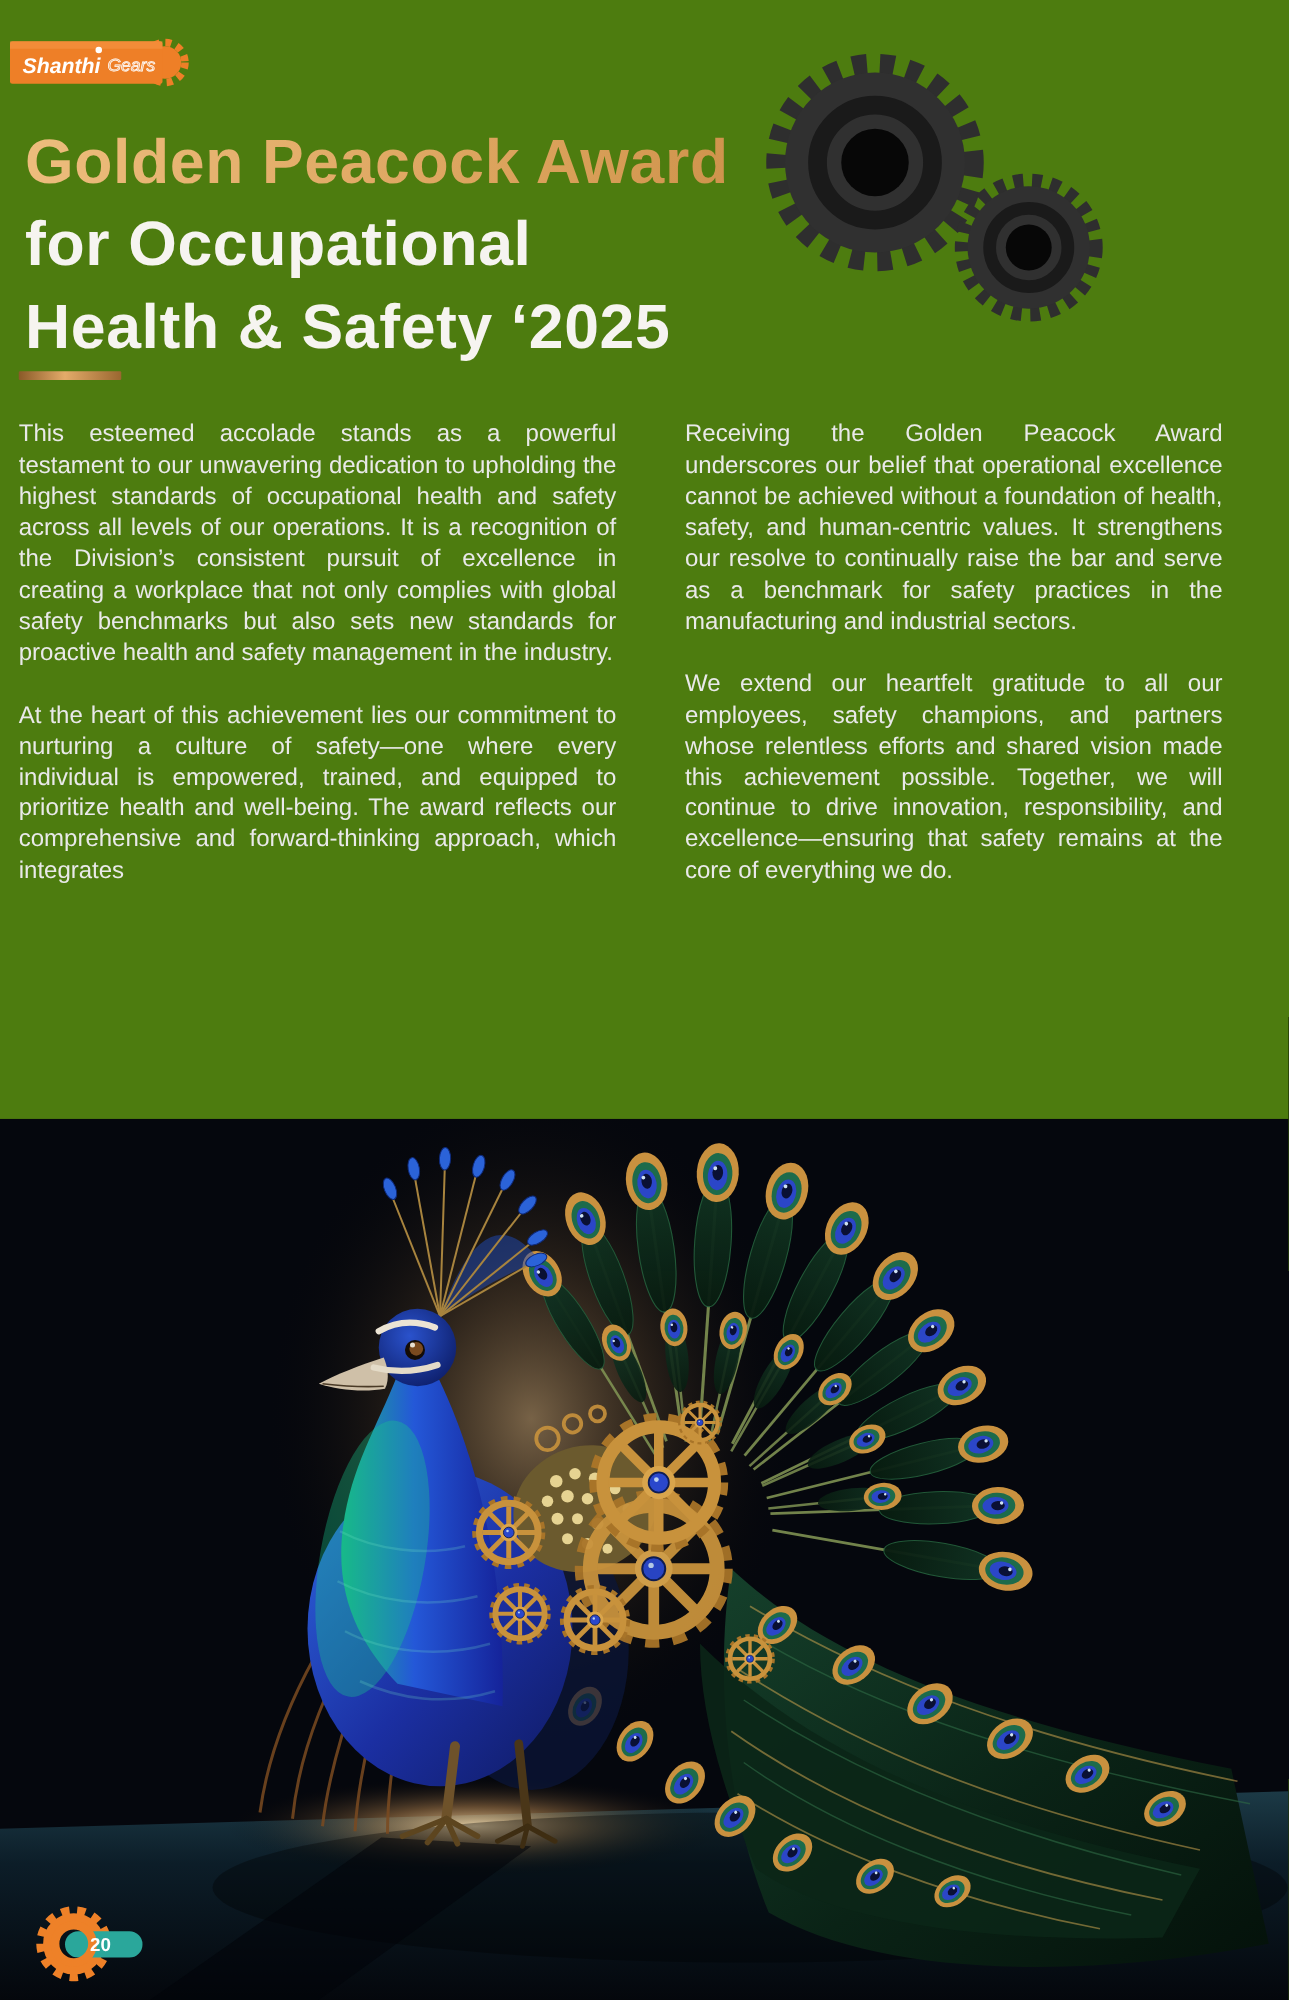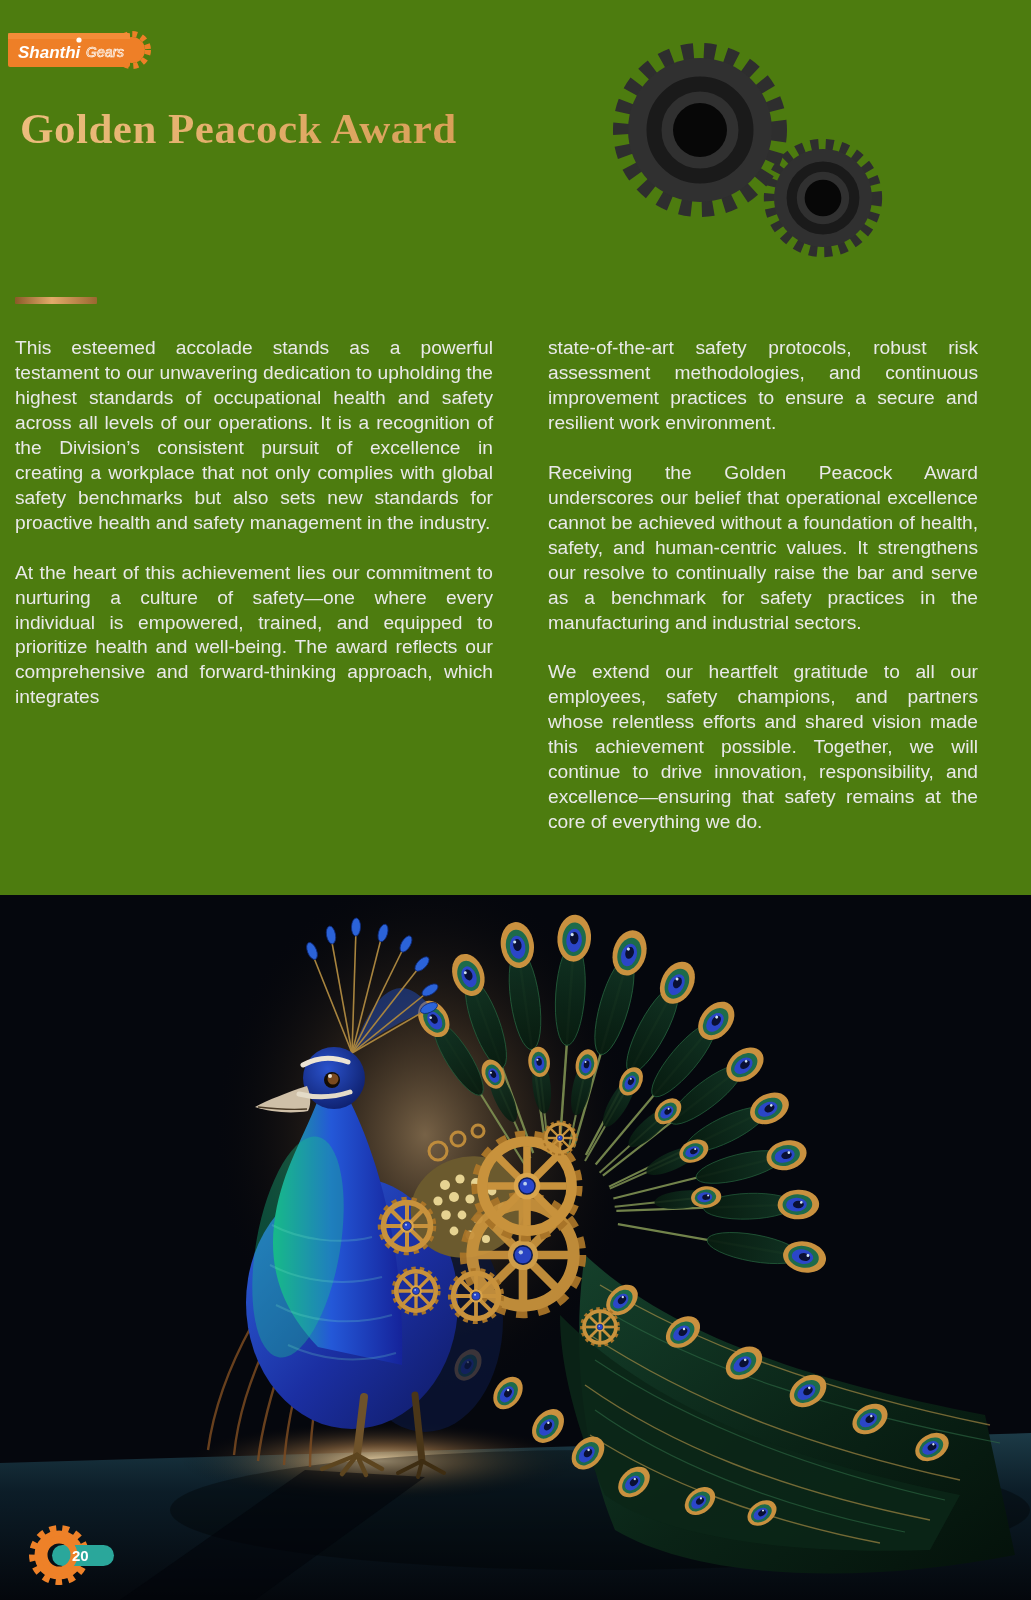--- a/index.html
+++ b/index.html
@@ -10,22 +10,22 @@
     overflow:hidden;
     font-family:"Liberation Sans",sans-serif;
   }
   
   .logo{position:absolute;left:8px;top:28px;width:162px;height:48px;}
   
   .header-gears{position:absolute;left:595px;top:30px;width:320px;height:250px;}
   
   .title{
     position:absolute;left:20px;top:96px;width:980px;
-    font-family:Liberation Serif, serif;
-    font-weight:700;font-size:43px;line-height:66px;letter-spacing:0.5px;
+    font-family:Liberation Sans, sans-serif;
+    font-weight:700;font-size:50px;line-height:66px;letter-spacing:0.5px;
     margin:0;
   }
   .title .line{display:block;white-space:nowrap;}
   .title .white{color:#f6f4f0;}
   .gold{color:#d49a55;}
   @supports (-webkit-background-clip: text){
     .gold{
       background:linear-gradient(100deg,#edbd7d 0%,#d99f58 45%,#b97a33 85%,#a86a28 100%);
       -webkit-background-clip:text;background-clip:text;
       -webkit-text-fill-color:transparent;color:transparent;
@@ -74,30 +74,31 @@
         <circle r="46" fill="none" stroke="#1a1a1a" stroke-width="15"></circle>
         <circle r="27" fill="#070707"></circle>
       </g>
     </defs>
     <use href="#gearDark" transform="translate(105,100)"></use>
     <use href="#gearDark" transform="translate(228,168) scale(0.68)"></use>
   </svg>
 
   <h1 class="title">
     <span class="line gold">Golden Peacock Award</span>
+    <span class="line white">for Occupational</span>
+    <span class="line white">Health &amp; Safety ‘2025</span>
   </h1>
   <div class="divider"></div>
 
   <div class="article">
     <div>
       <p>This esteemed accolade stands as a powerful testament to our unwavering dedication to upholding the highest standards of occupational health and safety across all levels of our operations. It is a recognition of the Division’s consistent pursuit of excellence in creating a workplace that not only complies with global safety benchmarks but also sets new standards for proactive health and safety management in the industry.</p>
       <p>At the heart of this achievement lies our commitment to nurturing a culture of safety—one where every individual is empowered, trained, and equipped to prioritize health and well-being. The award reflects our comprehensive and forward-thinking approach, which integrates</p>
     </div>
     <div>
-      <p>state-of-the-art safety protocols, robust risk assessment methodologies, and continuous improvement practices to ensure a secure and resilient work environment.</p>
       <p>Receiving the Golden Peacock Award underscores our belief that operational excellence cannot be achieved without a foundation of health, safety, and human-centric values. It strengthens our resolve to continually raise the bar and serve as a benchmark for safety practices in the manufacturing and industrial sectors.</p>
       <p>We extend our heartfelt gratitude to all our employees, safety champions, and partners whose relentless efforts and shared vision made this achievement possible. Together, we will continue to drive innovation, responsibility, and excellence—ensuring that safety remains at the core of everything we do.</p>
     </div>
   </div>
 
   <svg class="figure" viewBox="0 0 1031 705" role="img">
     <defs>
       <radialGradient id="glowG" cx="50%" cy="50%" r="50%">
         <stop offset="0%" stop-color="#e9bd80" stop-opacity="0.5"></stop>
         <stop offset="45%" stop-color="#a87b44" stop-opacity="0.22"></stop>

